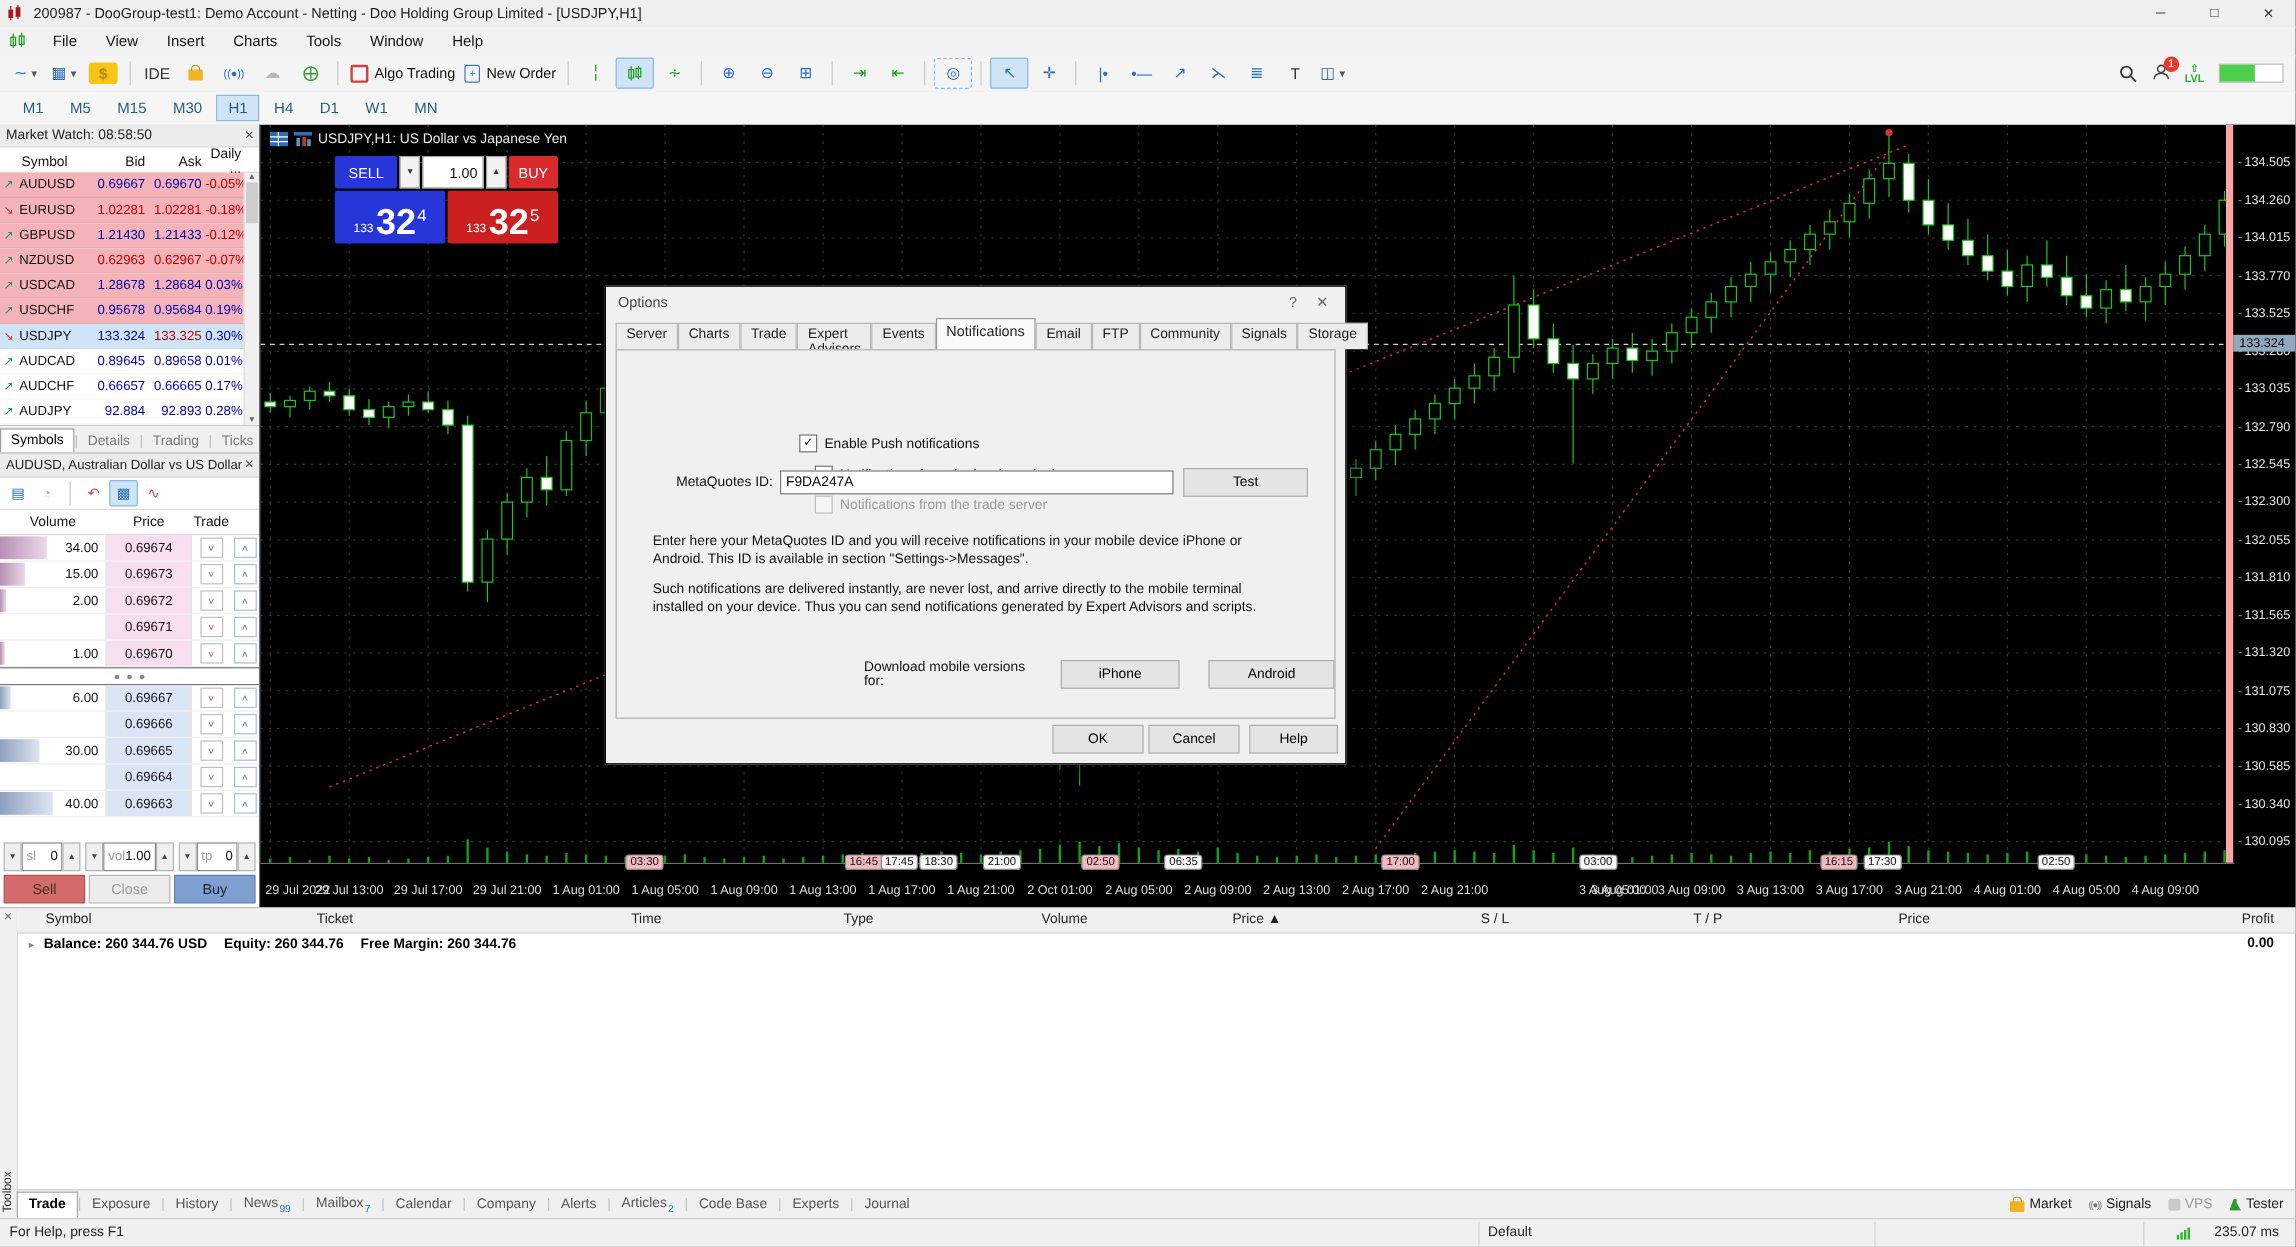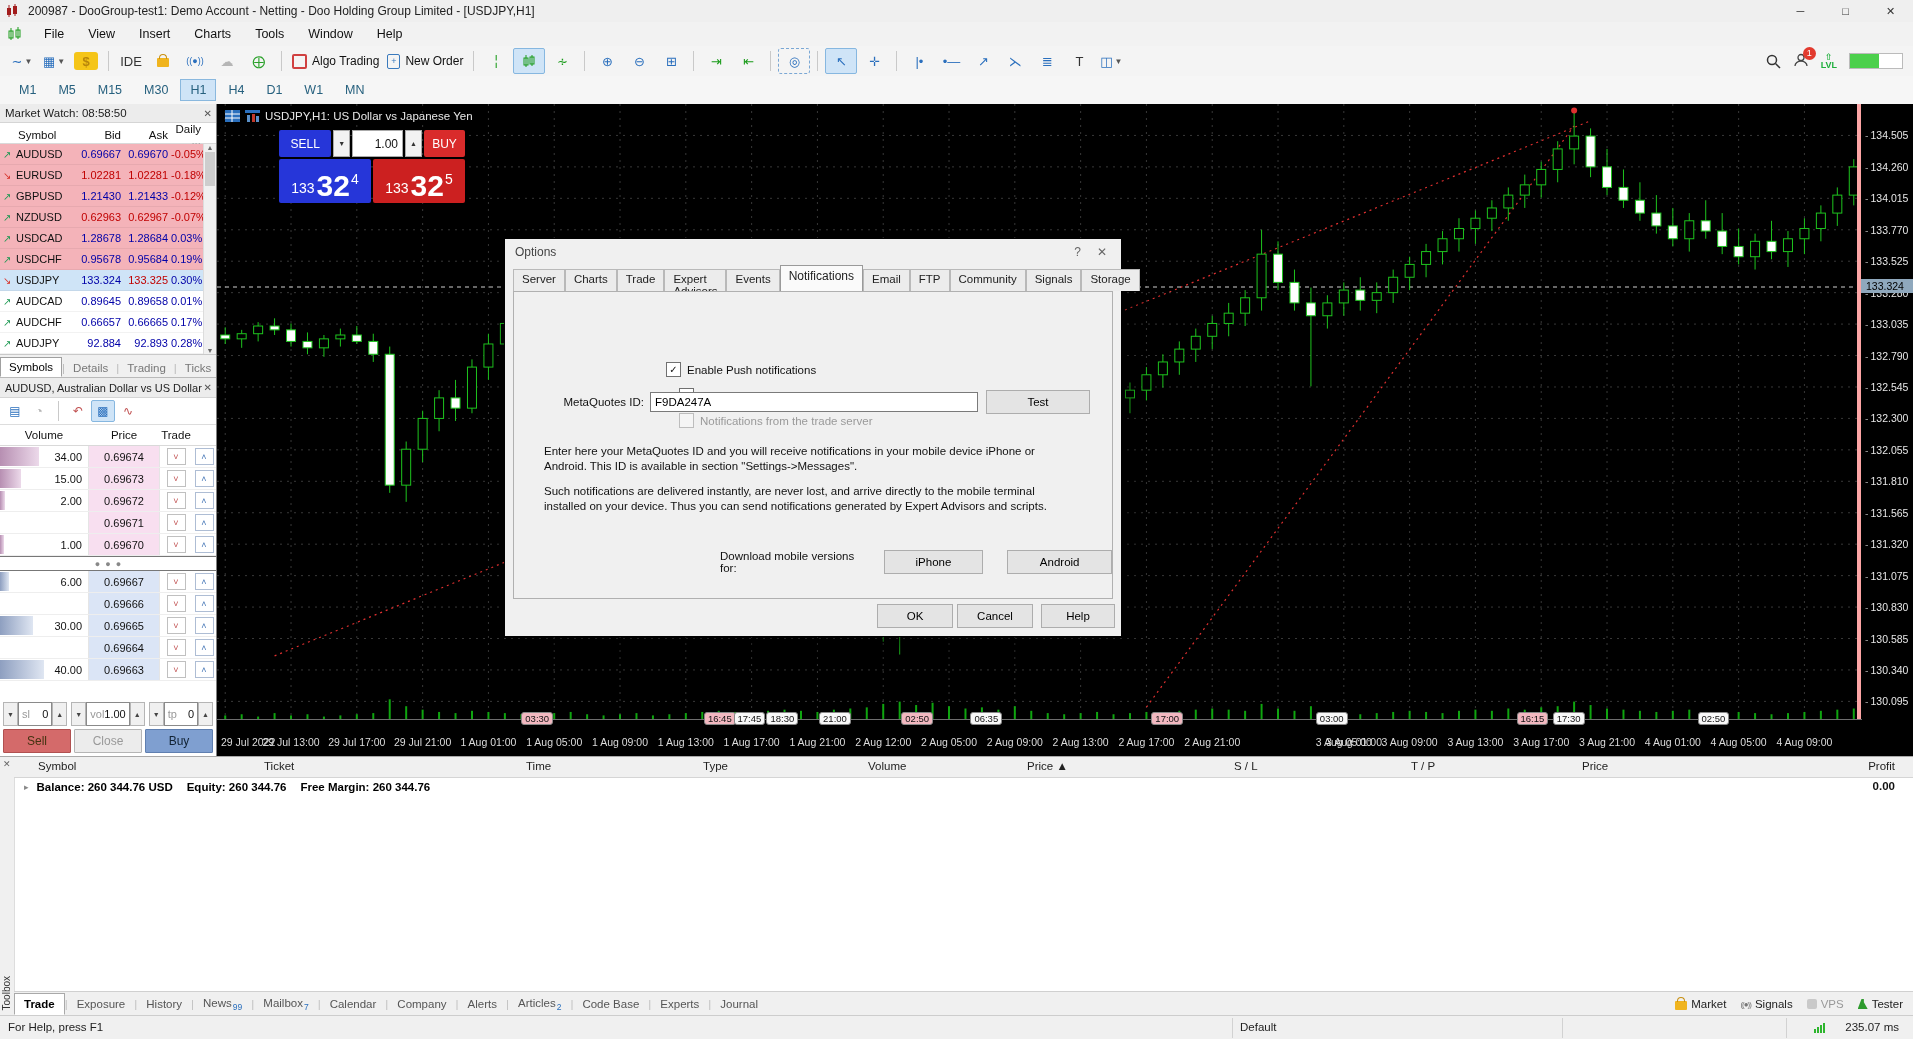--- a/index.html
+++ b/index.html
@@ -88,24 +88,24 @@
   #oneclick{position:absolute;left:62px;top:26px;z-index:5;width:186px;}
   #ocrow1{display:flex;height:27px;gap:2px;}
   #oc-sell{width:56px;background:#2636d9;color:#fff;display:flex;align-items:center;justify-content:center;font-size:12px;border-radius:2px;}
   #oc-dd{width:16px;background:#f2f2f2;border:1px solid #aaa;display:flex;align-items:center;justify-content:center;font-size:7px;color:#333;}
   #oc-lot{width:48px;background:#fff;border:1px solid #aaa;display:flex;align-items:center;justify-content:flex-end;padding-right:4px;font-size:12px;}
   #oc-up{width:16px;background:#f2f2f2;border:1px solid #aaa;display:flex;align-items:center;justify-content:center;font-size:7px;color:#333;}
   #oc-buy{width:44px;background:#d92b2b;color:#fff;display:flex;align-items:center;justify-content:center;font-size:12px;border-radius:2px;}
   #ocrow2{display:flex;height:44px;gap:2px;margin-top:2px;}
   .bigpx{flex:1;color:#fff;display:flex;align-items:flex-end;justify-content:center;padding-bottom:4px;border-radius:2px;}
   #bp-sell{background:#2636d9;} #bp-buy{background:#cc2020;}
-  .bigpx .pfx{font-size:14px;margin:0 2px 3px 0;}
+  .bigpx .pfx{font-size:10px;margin:0 2px 3px 0;}
   .bigpx .big{font-size:30px;font-weight:700;line-height:26px;}
   .bigpx .sup{font-size:14px;margin:0 0 12px 1px;}
-  #paxis{position:absolute;right:0;top:0;width:52px;height:616px;background:#000;border-left:4px solid #fca5a5;}
+  #paxis{position:absolute;right:0;top:0;width:52px;height:616px;background:#000;border-left:6px solid #fca5a5;}
   .plabel{position:absolute;left:4px;color:#e6e6e6;font-size:10.5px;white-space:nowrap;}
   .plabel::before{content:"-";color:#9a9a9a;margin-right:2px;}
   #bidbadge{position:absolute;left:0;width:51px;background:#8fa8bd;color:#000;font-size:10.5px;padding:1px 0 1px 5px;z-index:3;}
   #taxis{position:absolute;left:0;bottom:0;width:1645px;height:36px;background:#000;border-top:1px solid #6e6e6e;}
   #taxis2{position:absolute;right:0;bottom:0;width:52px;height:36px;background:#000;}
   .tlabel{position:absolute;top:16px;color:#dcdcdc;font-size:10.5px;white-space:nowrap;transform:translateX(-50%);}
   .tbadge{position:absolute;top:-8px;font-size:9.5px;padding:0 3px;border:1px solid #888;border-radius:3px;color:#111;z-index:4;white-space:nowrap;}
   .tbadge.hl{background:#f2b8c0;} .tbadge.wh{background:#f8f8f8;}
   
   #dialog{position:absolute;left:504px;top:238px;width:616px;height:397px;background:#f0f0f0;border:1px solid #000000;box-shadow:6px 10px 24px rgba(0,0,0,.5);z-index:20;}
@@ -940,21 +940,21 @@
         <div class="tlabel" style="left: 4px; transform: none;">29 Jul 2022</div>
         <div class="tlabel" style="left: 74.025px;">29 Jul 13:00</div>
         <div class="tlabel" style="left: 139.825px;">29 Jul 17:00</div>
         <div class="tlabel" style="left: 205.625px;">29 Jul 21:00</div>
         <div class="tlabel" style="left: 271.425px;">1 Aug 01:00</div>
         <div class="tlabel" style="left: 337.225px;">1 Aug 05:00</div>
         <div class="tlabel" style="left: 403.025px;">1 Aug 09:00</div>
         <div class="tlabel" style="left: 468.825px;">1 Aug 13:00</div>
         <div class="tlabel" style="left: 534.625px;">1 Aug 17:00</div>
         <div class="tlabel" style="left: 600.425px;">1 Aug 21:00</div>
-        <div class="tlabel" style="left: 666.225px;">2 Aug 12:00</div>
+        <div class="tlabel" style="left: 666.225px;">2 Oct 01:00</div>
         <div class="tlabel" style="left: 732.025px;">2 Aug 05:00</div>
         <div class="tlabel" style="left: 797.825px;">2 Aug 09:00</div>
         <div class="tlabel" style="left: 863.625px;">2 Aug 13:00</div>
         <div class="tlabel" style="left: 929.425px;">2 Aug 17:00</div>
         <div class="tlabel" style="left: 995.225px;">2 Aug 21:00</div>
         <div class="tlabel" style="left: 1089px; margin-left: 48px;">3 Aug 01:00</div>
         <div class="tlabel" style="left: 1126.83px;">3 Aug 05:00</div>
         <div class="tlabel" style="left: 1192.62px;">3 Aug 09:00</div>
         <div class="tlabel" style="left: 1258.42px;">3 Aug 13:00</div>
         <div class="tlabel" style="left: 1324.22px;">3 Aug 17:00</div>

